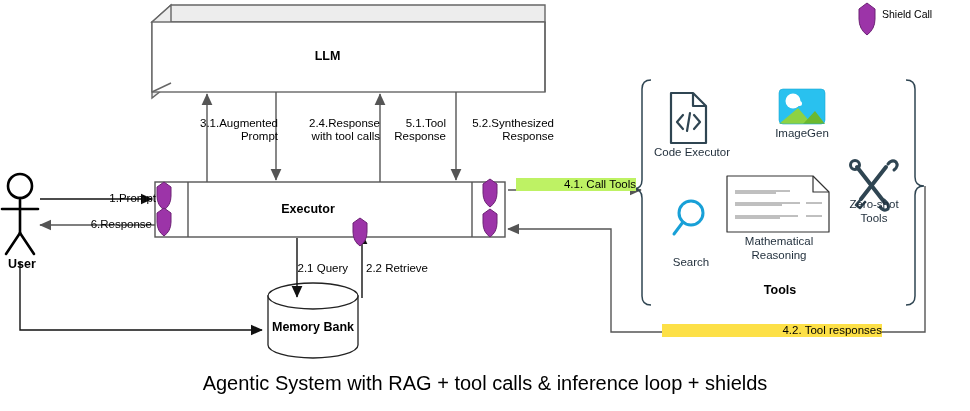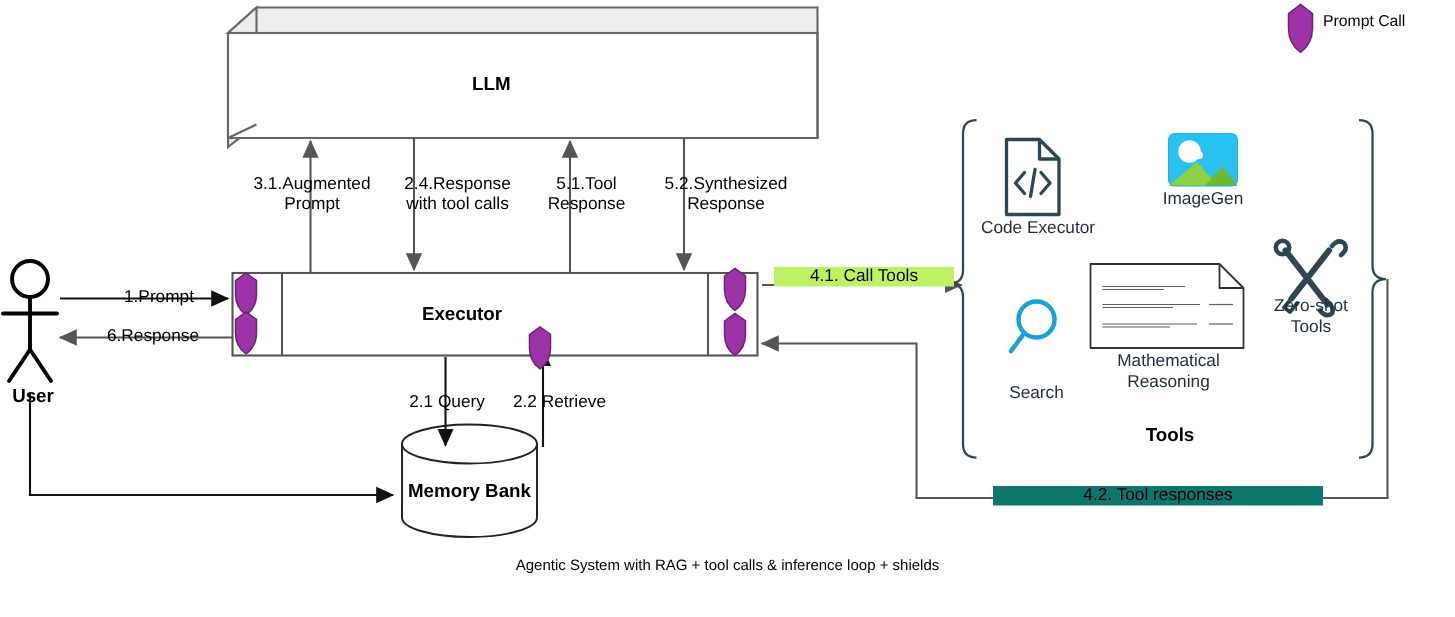--- a/index.html
+++ b/index.html
@@ -1,24 +1,24 @@
 <!DOCTYPE html>
 <html><head>
 <meta charset="utf-8">
 <style>
   html,body{margin:0;padding:0;background:#ffffff;}
   body{width:970px;height:411px;position:relative;overflow:hidden;
        font-family:"Liberation Sans","DejaVu Sans",sans-serif;color:#000;}
   .stage{position:absolute;left:0;top:0;width:970px;height:411px;}
   svg.layer{position:absolute;left:0;top:0;width:970px;height:411px;}
-  .lbl{position:absolute;font-size:11.5px;line-height:13px;color:#000;text-align:center;white-space:pre-line;}
+  .lbl{position:absolute;font-size:11.5px;line-height:13px;color:#000;text-align:right;white-space:pre-line;}
   .tool-lbl{position:absolute;font-size:11.5px;line-height:13.5px;color:#1f2d3a;text-align:center;}
   .node-title{position:absolute;font-weight:bold;font-size:12.5px;text-align:center;}
   .caption{position:absolute;left:0;top:372px;width:970px;text-align:center;
-           font-size:10px;color:#000;}
+           font-size:20px;color:#000;}
   .legend-text{position:absolute;font-size:10.5px;color:#000;}
 </style>
 </head>
 <body>
 
 <div class="stage">
 
   <svg class="layer" viewBox="0 0 970 411">
     <defs>
       <marker id="arrHead" markerWidth="9" markerHeight="9" refX="8" refY="4.5" orient="auto">
@@ -186,28 +186,28 @@
   <div class="lbl" style="left:138px;top:117px;width:140px;">3.1.Augmented
 Prompt</div>
   <div class="lbl" style="left:230px;top:117px;width:150px;">2.4.Response
 with tool calls</div>
   <div class="lbl" style="left:336px;top:117px;width:110px;">5.1.Tool
 Response</div>
   <div class="lbl" style="left:414px;top:117px;width:140px;">5.2.Synthesized
 Response</div>
 
   <div class="lbl" style="left:516px;top:178px;width:120px;background:#bef264;">4.1. Call Tools</div>
-  <div class="lbl" style="left:662px;top:324px;width:220px;background:#0f766e;">4.2. Tool responses</div>
+  <div class="lbl" style="left:662px;top:324px;width:220px;background:#fde047;">4.2. Tool responses</div>
 
   <div class="tool-lbl" style="left:644px;top:146px;width:96px;">Code Executor</div>
   <div class="tool-lbl" style="left:760px;top:127px;width:84px;">ImageGen</div>
   <div class="tool-lbl" style="left:658px;top:256px;width:66px;">Search</div>
   <div class="tool-lbl" style="left:731px;top:235px;width:96px;white-space:pre-line;">Mathematical
 Reasoning</div>
   <div class="tool-lbl" style="left:838px;top:198px;width:72px;white-space:pre-line;">Zero-shot
 Tools</div>
 
   <div class="node-title" style="left:720px;top:283px;width:120px;">Tools</div>
 
-  <div class="legend-text" style="left:882px;top:8px;">Prompt Call</div>
+  <div class="legend-text" style="left:882px;top:8px;">Shield Call</div>
 
   <div class="caption">Agentic System with RAG + tool calls &amp; inference loop + shields</div>
 </div>
 
 </body></html>

